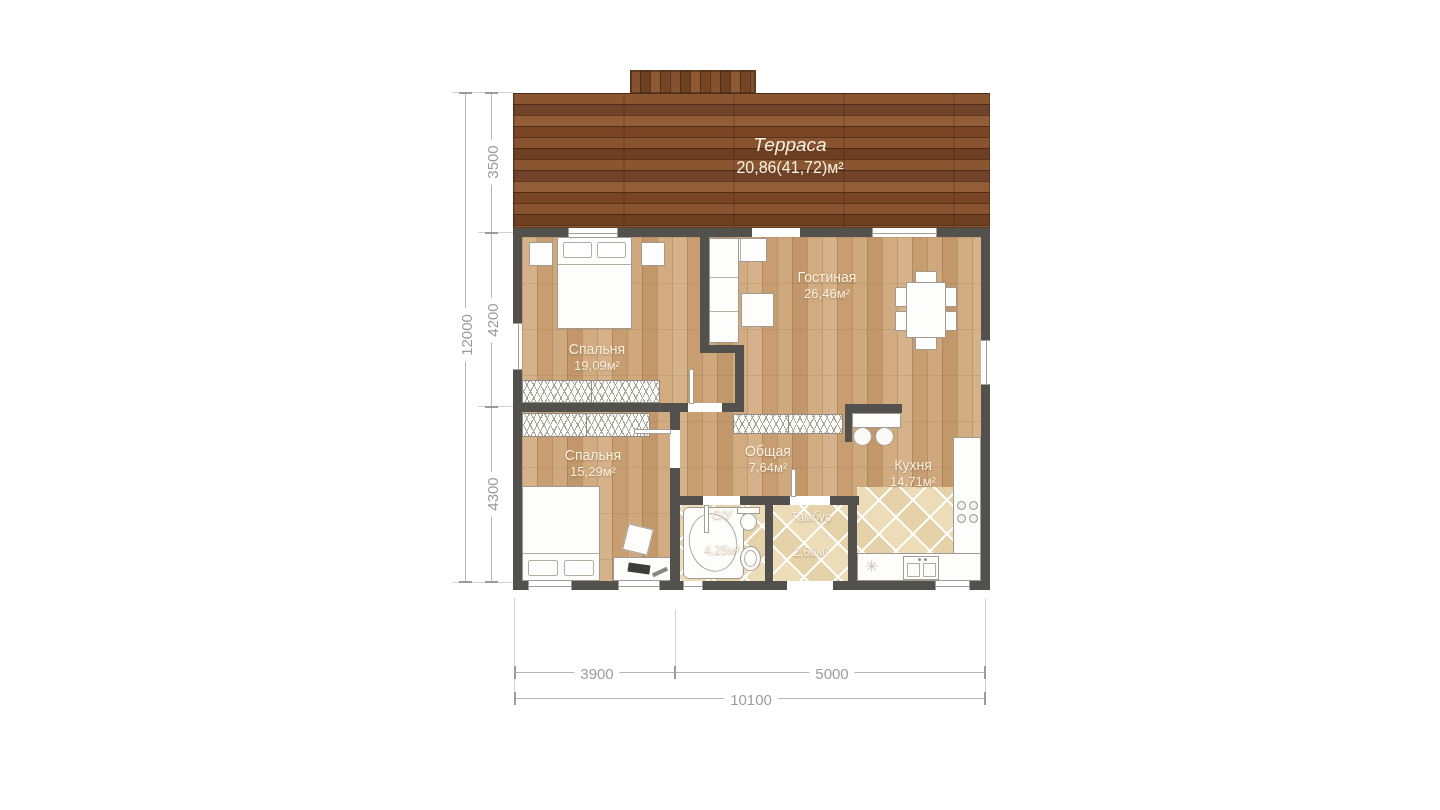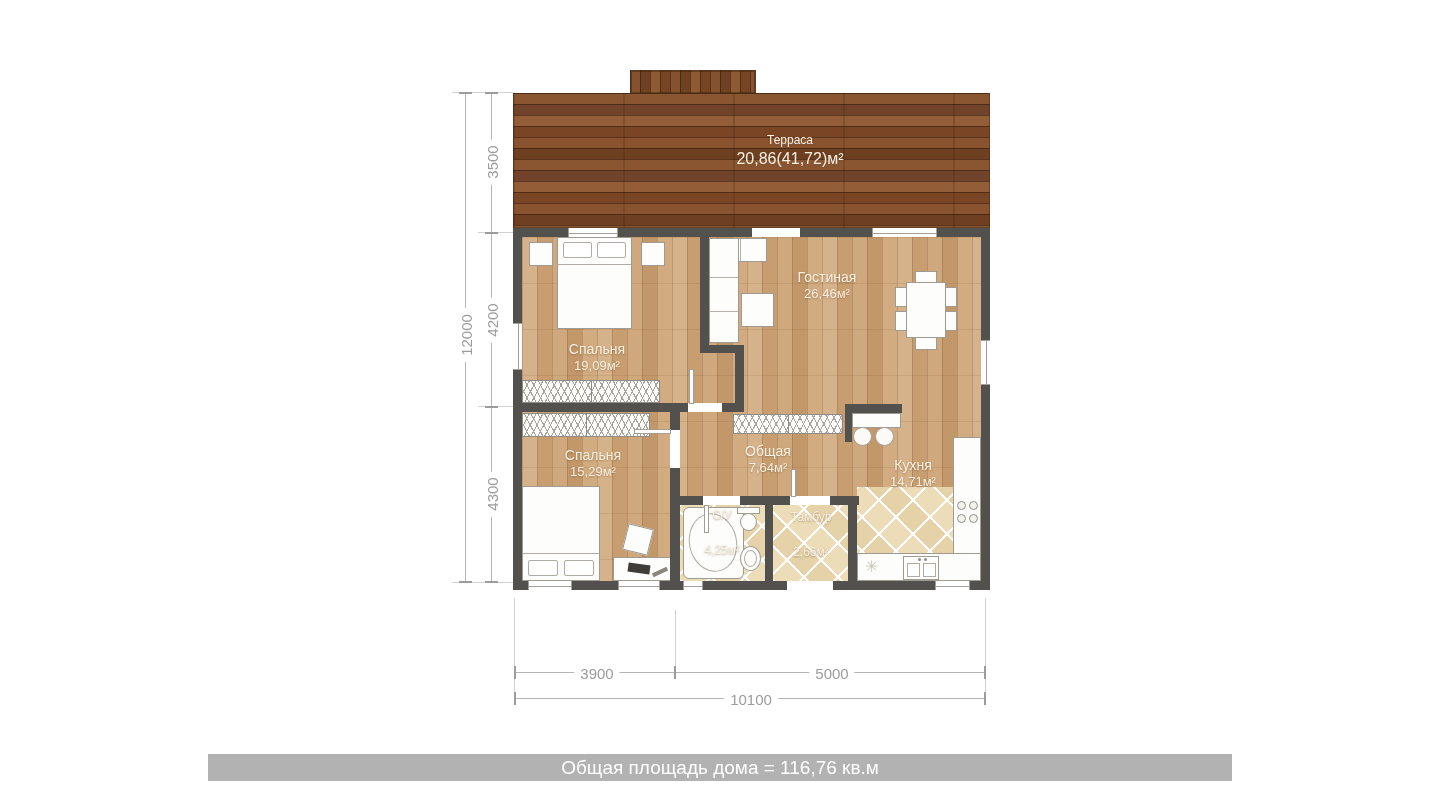--- a/index.html
+++ b/index.html
@@ -64,21 +64,21 @@
   .pillow{ position:absolute; background:#fff; border:1px solid #b0aca4; border-radius:2px; }
   .bedline{ position:absolute; left:0; right:0; border-top:1px solid #b0aca4; }
   .circle{ position:absolute; border-radius:50%; background:#fbfaf7; border:1px solid #a39f97; }
   .burner{ position:absolute; width:9px; height:9px; border-radius:50%; background:#f4f2ee; border:1px solid #8f8d89; }
 
   
   .room-label{ position:absolute; text-align:center; color:#f8f0e1; line-height:1.3;
                text-shadow:0 1px 2px rgba(110,75,40,0.45); }
   .room-label .rname{ font-size:14px; }
   .room-label .rarea{ font-size:13px; }
-  .room-label.big .rname{ font-size:12px; }
+  .room-label.big .rname{ font-size:19px;font-style:italic; }
   .room-label.big .rarea{ font-size:16px; }
   .room-label.small .rname{ font-size:12px; }
   .room-label.small .rarea{ font-size:12px;margin-top:19px; }
 
   
   .dim-line{ position:absolute; background:#b5b5b5; }
   .ext-line{ position:absolute; background:#d2d2d2; }
   .tick{ position:absolute; background:#9c9c9c; }
   .dim-label{ position:absolute; color:#9c9c9c; font-size:15px; background:#fff;
               padding:0 6px; white-space:nowrap; transform:translate(-50%,-50%); }
@@ -272,17 +272,14 @@
   <div class="tick" style="left:674px;top:666px;width:2px;height:13px;"></div>
   <div class="tick" style="left:984px;top:666px;width:2px;height:13px;"></div>
   <div class="dim-label" style="left:597px;top:673px;">3900</div>
   <div class="dim-label" style="left:832px;top:673px;">5000</div>
 
   <div class="dim-line" style="left:515px;top:698px;width:470px;height:1px;"></div>
   <div class="tick" style="left:514px;top:692px;width:2px;height:13px;"></div>
   <div class="tick" style="left:984px;top:692px;width:2px;height:13px;"></div>
   <div class="dim-label" style="left:751px;top:699px;">10100</div>
 
-  <div id="banner">
-    <span>Общая площадь дома = 116,76 кв.м</span>
-  </div>
 
 </div>
 
 </body></html>

